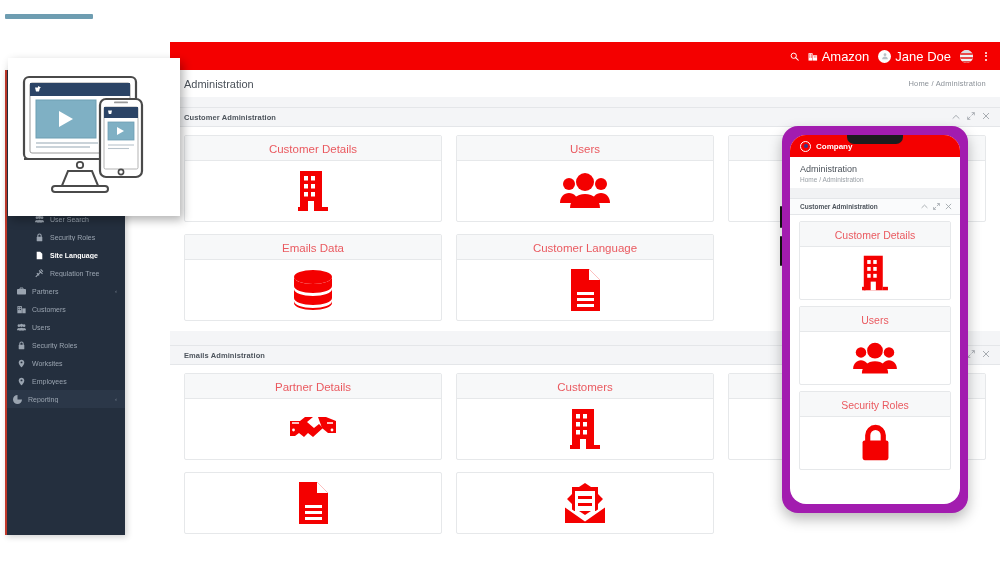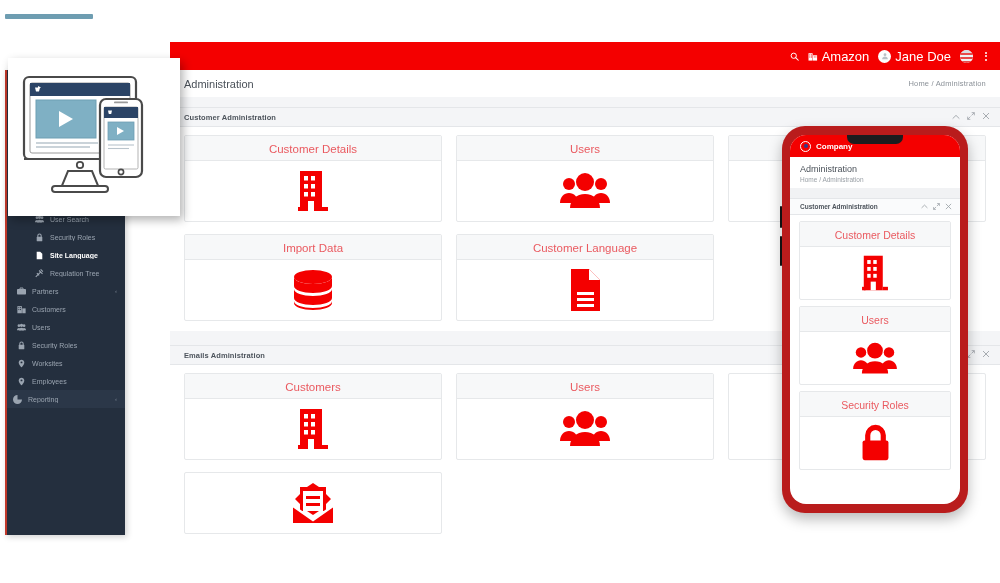--- a/index.html
+++ b/index.html
@@ -99,21 +99,21 @@
   
   .illus-card {
     position:absolute; left:8px; top:58px; width:172px; height:158px;
     background:#ffffff; box-shadow:3px 4px 9px rgba(0,0,0,.30);
     display:flex; align-items:center; justify-content:center;
   }
 
   
   .phone {
     position:absolute; left:782px; top:126px; width:186px; height:387px;
-    background:#b91c1c; border-radius:23px;
+    background:#a21caf; border-radius:16px;
     box-shadow:0 6px 14px rgba(0,0,0,.28);
     padding:9px 8px;
   }
   .phone-screen {
     width:100%; height:100%; background:#ffffff; border-radius:16px; overflow:hidden;
     position:relative;
   }
   .ph-topbar {
     height:22px; background:#f40000; display:flex; align-items:center;
     gap:5px; padding-left:10px;
@@ -271,21 +271,21 @@
               <svg width="38" height="44" viewBox="0 0 38 44">
                   <path d="M10 20V13a9 9 0 0 1 18 0v7" fill="none" stroke="#f40000" stroke-width="6"></path>
                   <rect class="icon-red" x="4" y="19" width="30" height="23" rx="2.5"></rect>
                 </svg>
             </div>
           </div>
 
 
           <div class="card">
             <div class="card-head">
-              <span class="card-title">Import Data</span>
+              <span class="card-title">Emails Data</span>
             </div>
             <div class="card-body">
               <svg width="44" height="42" viewBox="0 0 44 42">
                   <ellipse class="icon-red" cx="22" cy="8" rx="19" ry="7"></ellipse>
                   <path class="icon-red" d="M3 8v9c0 3.9 8.5 7 19 7s19-3.1 19-7V8c0 3.9-8.5 7-19 7S3 11.9 3 8z"></path>
                   <path class="icon-red" d="M3 20v9c0 3.9 8.5 7 19 7s19-3.1 19-7v-9c0 3.9-8.5 7-19 7S3 23.9 3 20z"></path>
                   <path class="icon-red" d="M3 32v2c0 3.9 8.5 7 19 7s19-3.1 19-7v-2c0 3.9-8.5 7-19 7S3 35.9 3 32z"></path>
                 </svg>
             </div>
           </div>
@@ -321,20 +321,34 @@
           <span>
             <svg width="8" height="8" viewBox="0 0 12 12">
                 <path d="M1.5 1.5l9 9M10.5 1.5l-9 9" stroke="#9aa0a6" stroke-width="1.3"></path>
               </svg>
           </span>
         </span>
       </div>
       <div class="panel-body">
         <div class="grid">
 
+          <div class="card">
+            <div class="card-head">
+              <span class="card-title">Partner Details</span>
+            </div>
+            <div class="card-body">
+              <svg width="50" height="36" viewBox="0 0 50 36">
+                  <path class="icon-red" d="M2 10h10l5-4h8l-6 5 7 6 5-4 4 4-10 9-5-4-4 4-5-4-4 3H2z"></path>
+                  <path class="icon-red" d="M30 6h8l10 4v12h-8l-6-5z"></path>
+                  <path d="M4 12h7M39 12h6" stroke="#fff" stroke-width="1.6"></path>
+                  <circle cx="5.5" cy="19" r="1.4" fill="#fff"></circle>
+                  <circle cx="44" cy="19" r="1.4" fill="#fff"></circle>
+                </svg>
+            </div>
+          </div>
 
           <div class="card">
             <div class="card-head">
               <span class="card-title">Customers</span>
             </div>
             <div class="card-body">
               <svg width="34" height="44" viewBox="0 0 34 44">
                   <rect class="icon-red" x="4" y="2" width="22" height="40"></rect>
                   <rect class="icon-red" x="26" y="38" width="6" height="4"></rect>
                   <rect class="icon-red" x="2" y="38" width="4" height="4"></rect>

